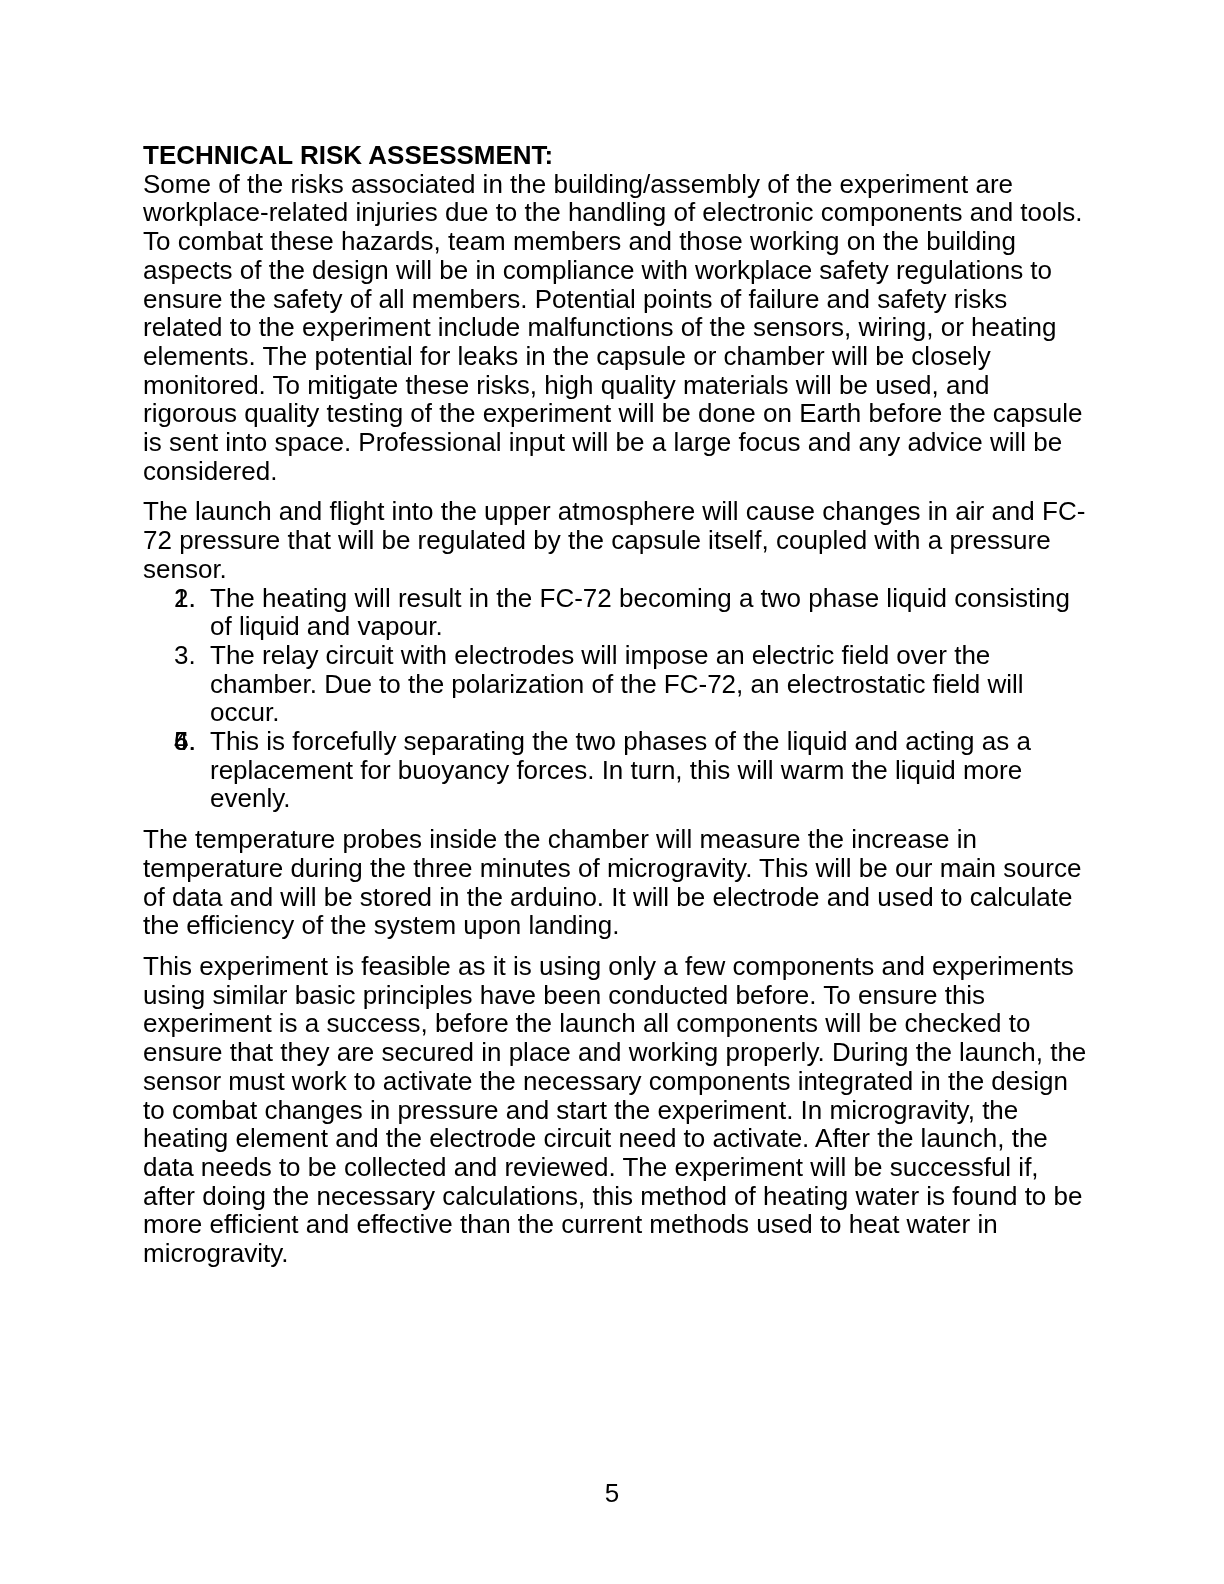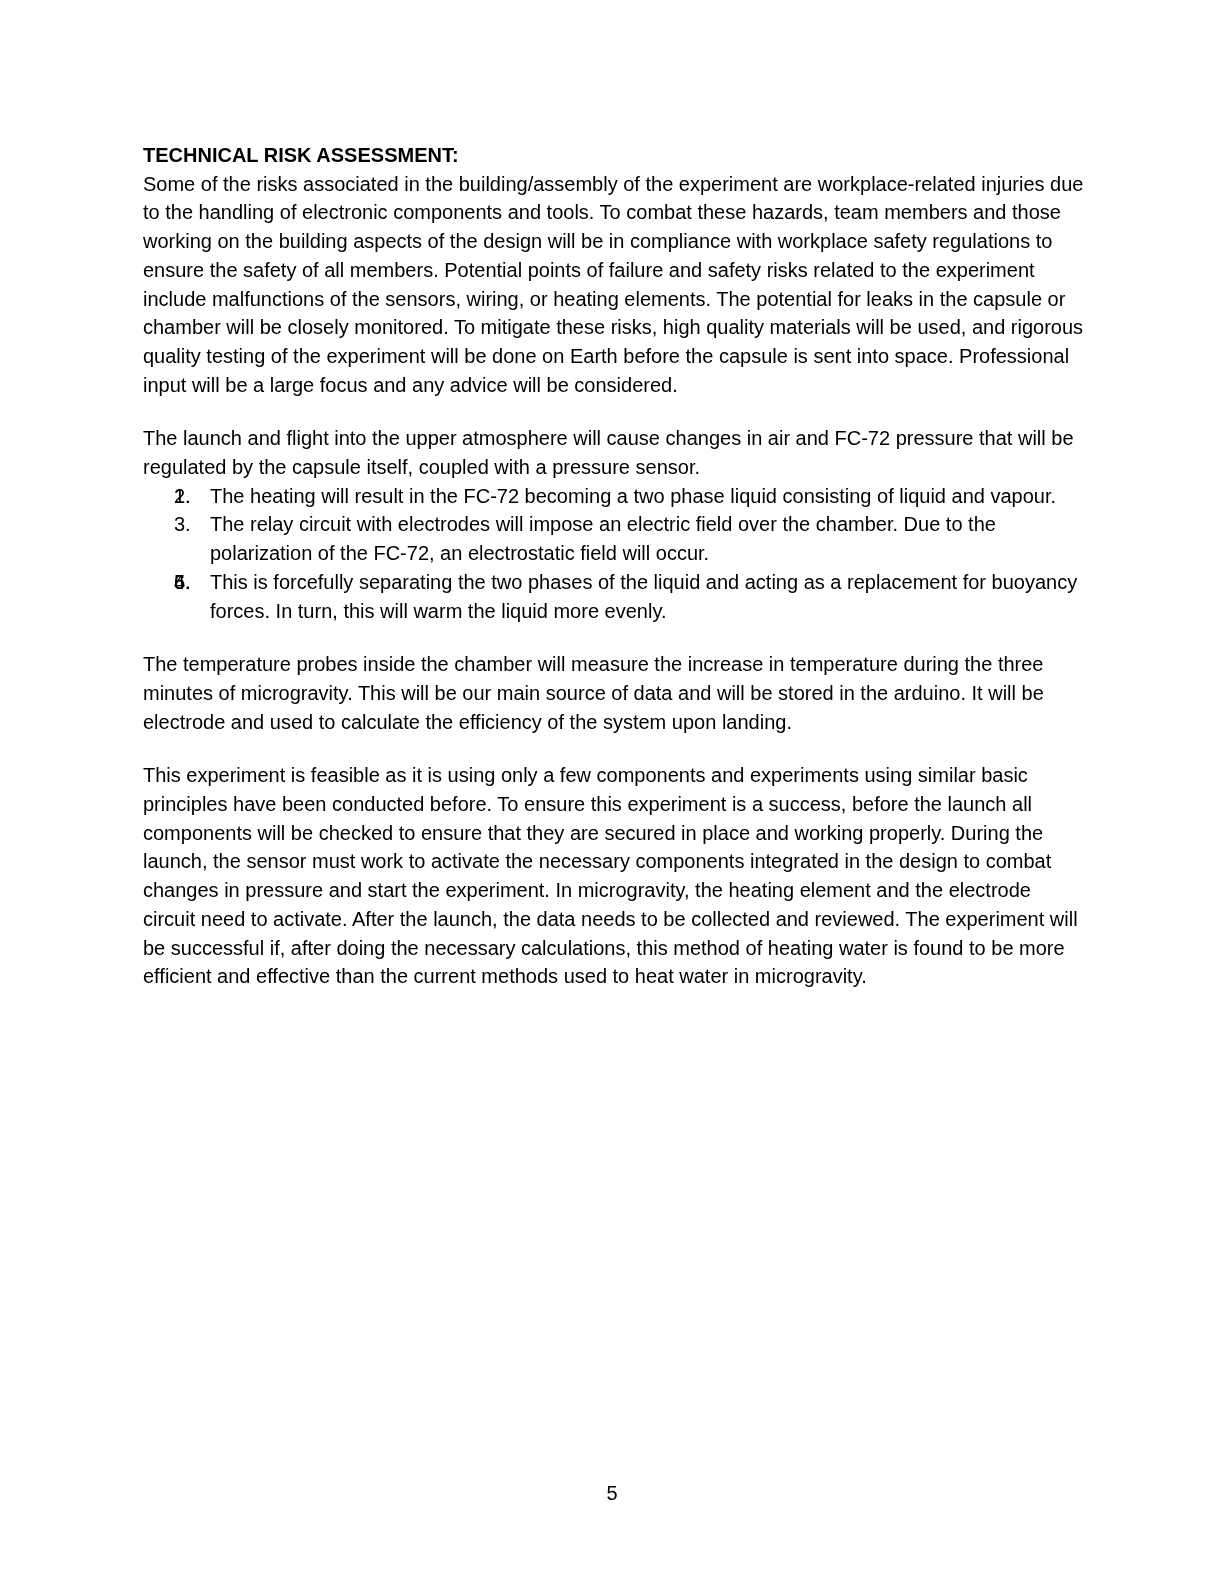--- a/index.html
+++ b/index.html
@@ -6,39 +6,39 @@
     margin: 0;
     padding: 0;
     background: #ffffff;
   }
   .page {
     position: relative;
     width: 1224px;
     height: 1584px;
     background: #ffffff;
     font-family: "Liberation Sans", sans-serif;
-    font-size: 20px;
+    font-size: 26px;
     line-height: 28.7px;
     color: #000000;
     overflow: hidden;
   }
   .content {
     position: absolute;
     left: 143px;
     top: 141px;
     width: 944px;
   }
   .doc-heading {
     font-weight: bold;
   }
   .para {
     margin: 0;
   }
   .gap-line {
-    margin-top: 25px;
+    margin-top: 12px;
   }
   ol.steps {
     margin: 0;
     padding: 0;
     list-style: none;
   }
   ol.steps li {
     position: relative;
     padding-left: 67px;
   }

